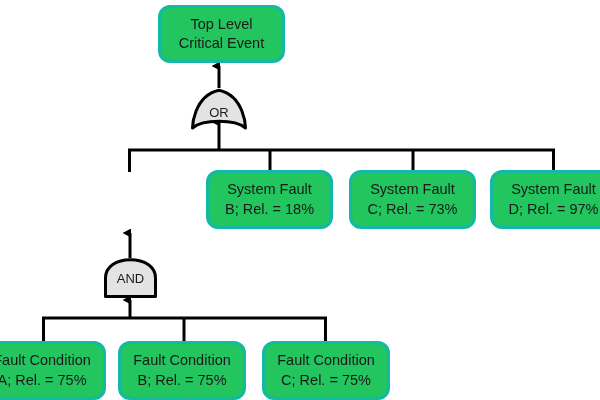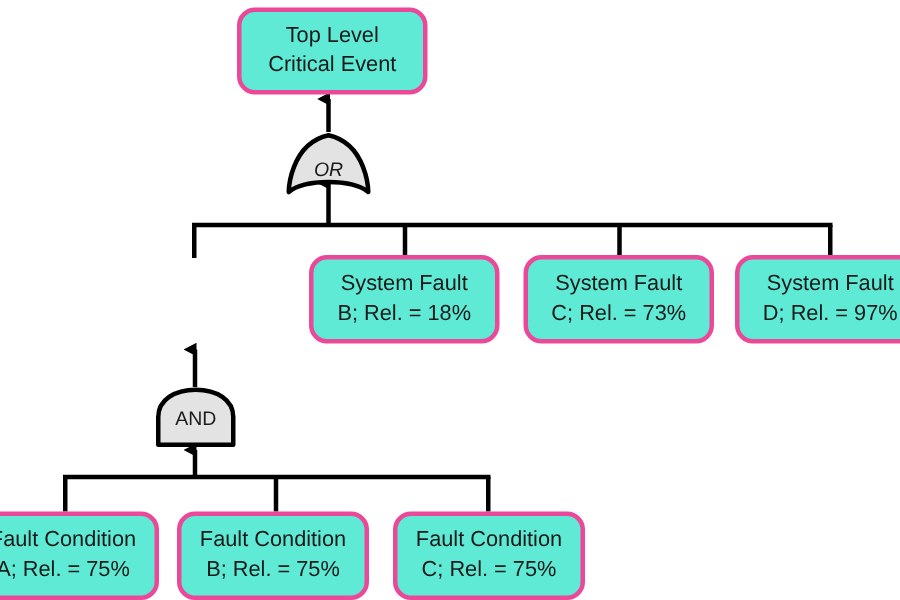--- a/index.html
+++ b/index.html
@@ -19,22 +19,22 @@
     position: absolute;
     left: 0;
     top: 0;
     width: 600px;
     height: 400px;
     pointer-events: none;
   }
   .node {
     position: absolute;
     box-sizing: border-box;
-    background: #5eead4;
-    border: 3px solid #ec4899;
+    background: #22c55e;
+    border: 3px solid #14b8a6;
     border-radius: 12px;
     display: flex;
     flex-direction: column;
     align-items: center;
     justify-content: center;
     text-align: center;
     color: #1a1a1a;
     font-size: 14.5px;
     line-height: 1.32;
     z-index: 3;
@@ -92,21 +92,21 @@
     <line x1="43.5" y1="318" x2="43.5" y2="341" stroke="#000000" stroke-width="3"></line>
     <line x1="184" y1="318" x2="184" y2="341" stroke="#000000" stroke-width="3"></line>
     <line x1="325.5" y1="318" x2="325.5" y2="341" stroke="#000000" stroke-width="3"></line>
   </svg>
 
   <div class="node" style="left:158px; top:5px; width:127px; height:58px;">
     <span class="ln">Top Level</span>
     <span class="ln">Critical Event</span>
   </div>
 
-  <div class="gate" style="left:190px; top:88px; width:58px; height:42px;font-style:italic;">
+  <div class="gate" style="left:190px; top:88px; width:58px; height:42px;">
     <svg width="58" height="42" viewBox="0 0 58 42">
       <path d="M 2.5 40 C 2.5 40 3 8 29 2.2 C 55 8 55.5 40 55.5 40 C 45 31 13 31 2.5 40 Z" fill="#e3e3e3" stroke="#000000" stroke-width="3" stroke-linejoin="round"></path>
     </svg>
     <div class="gate-label" style="top:17px;">OR</div>
   </div>
 
 
   <div class="node" style="left:206px; top:170px; width:127px; height:59px;">
     <span class="ln">System Fault</span>
     <span class="ln">B; Rel. = 18%</span>

